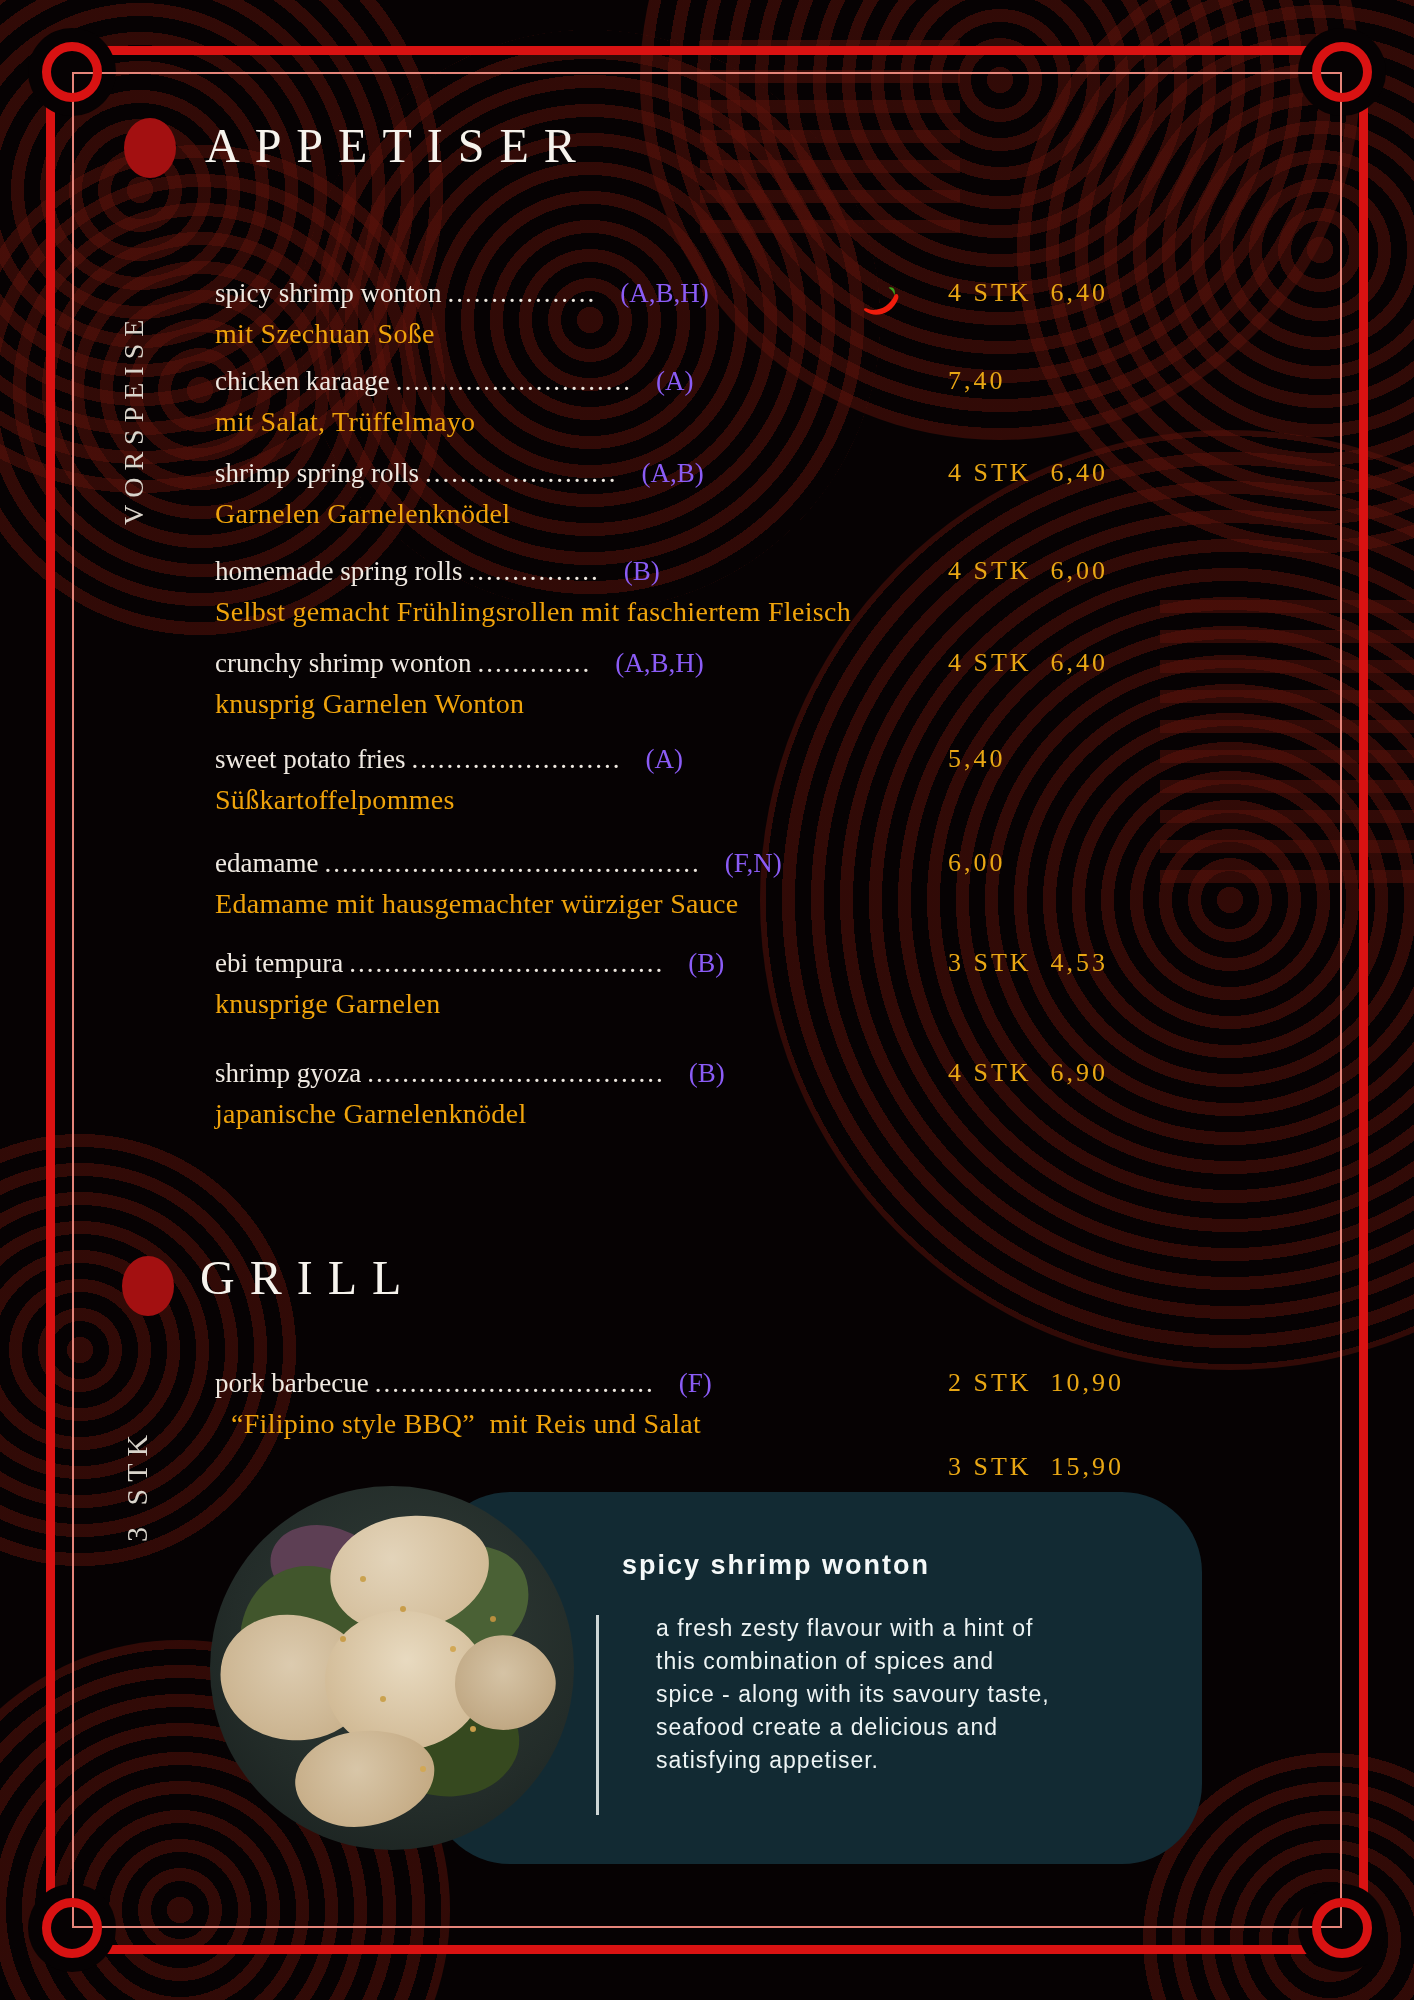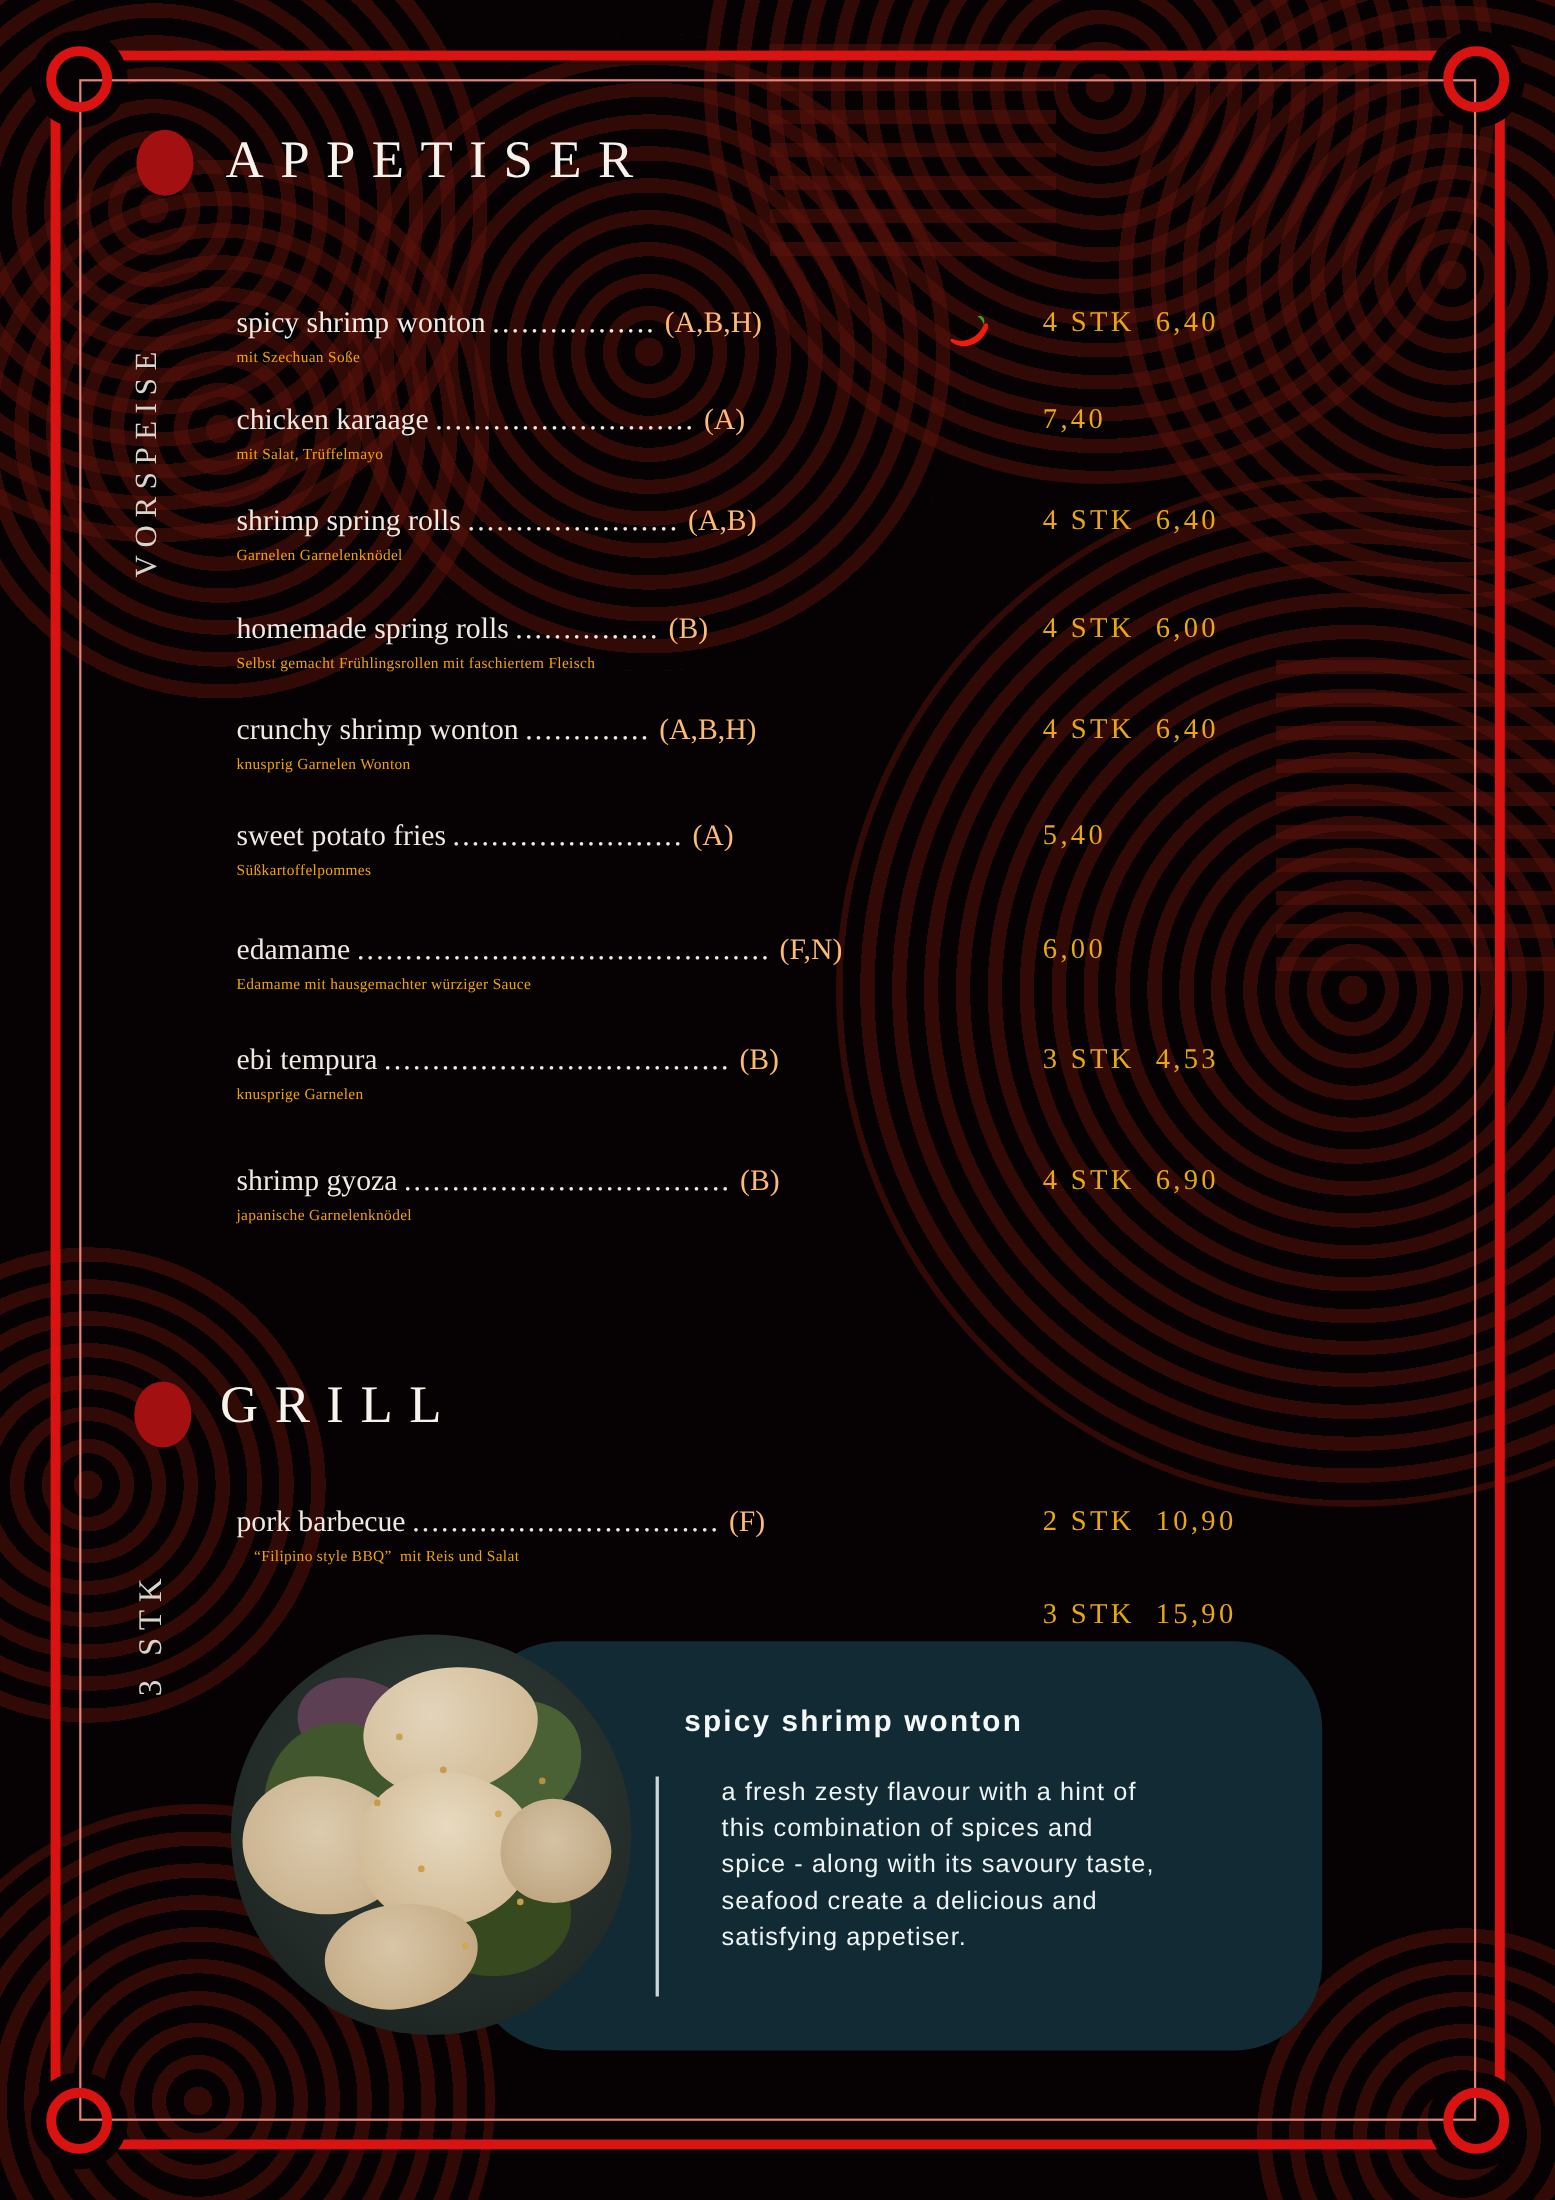--- a/index.html
+++ b/index.html
@@ -22,22 +22,22 @@
        border:9px solid #d91212;box-sizing:border-box;z-index:5;}
   
   .content{position:absolute;inset:0;z-index:6;}
   .section-bullet{position:absolute;width:52px;height:60px;border-radius:50%;background:#a31011;}
   .section-title{position:absolute;font-size:48px;letter-spacing:15px;color:#f6f3ed;font-weight:400;}
   .side-label{position:absolute;writing-mode:vertical-rl;transform:rotate(180deg);
        color:#d9d4cb;font-size:28px;letter-spacing:7px;}
   .item{position:absolute;left:215px;width:745px;}
   .iname{font-size:27px;color:#efe9e1;white-space:pre;}
   .iname .dots{letter-spacing:2px;margin-left:6px;}
-  .iname .allerg{margin-left:8px;color:#fdba74;}
-  .idesc{font-size:14px;color:#efa30b;margin-top:9px;letter-spacing:.3px;}
+  .iname .allerg{margin-left:24px;color:#8b5cf6;}
+  .idesc{font-size:28px;color:#efa30b;margin-top:9px;letter-spacing:.3px;}
   .price{position:absolute;left:948px;font-size:26px;color:#e9a714;
        letter-spacing:3px;white-space:pre;}
   .chili{position:absolute;left:858px;top:282px;width:46px;height:40px;}
   .grill-desc-indent{padding-left:16px;}
   
   .feature-card{position:absolute;left:430px;top:1492px;width:772px;height:372px;
        background:#122a33;border-radius:80px;}
   .card-title{position:absolute;left:622px;top:1550px;
        font-family:"Liberation Sans",sans-serif;font-weight:bold;font-size:27px;
        letter-spacing:2px;color:#f4f8f8;}

